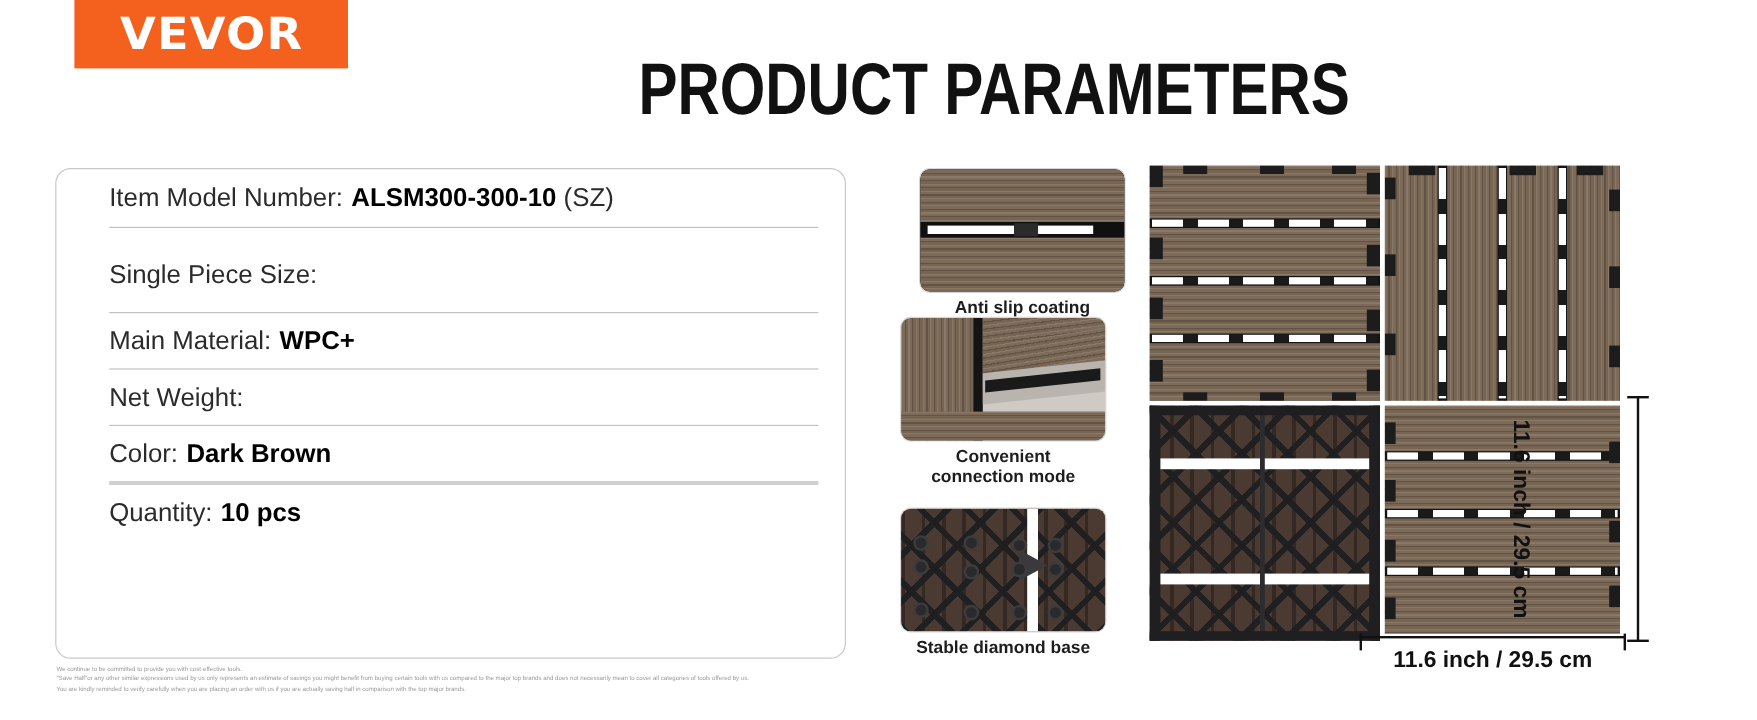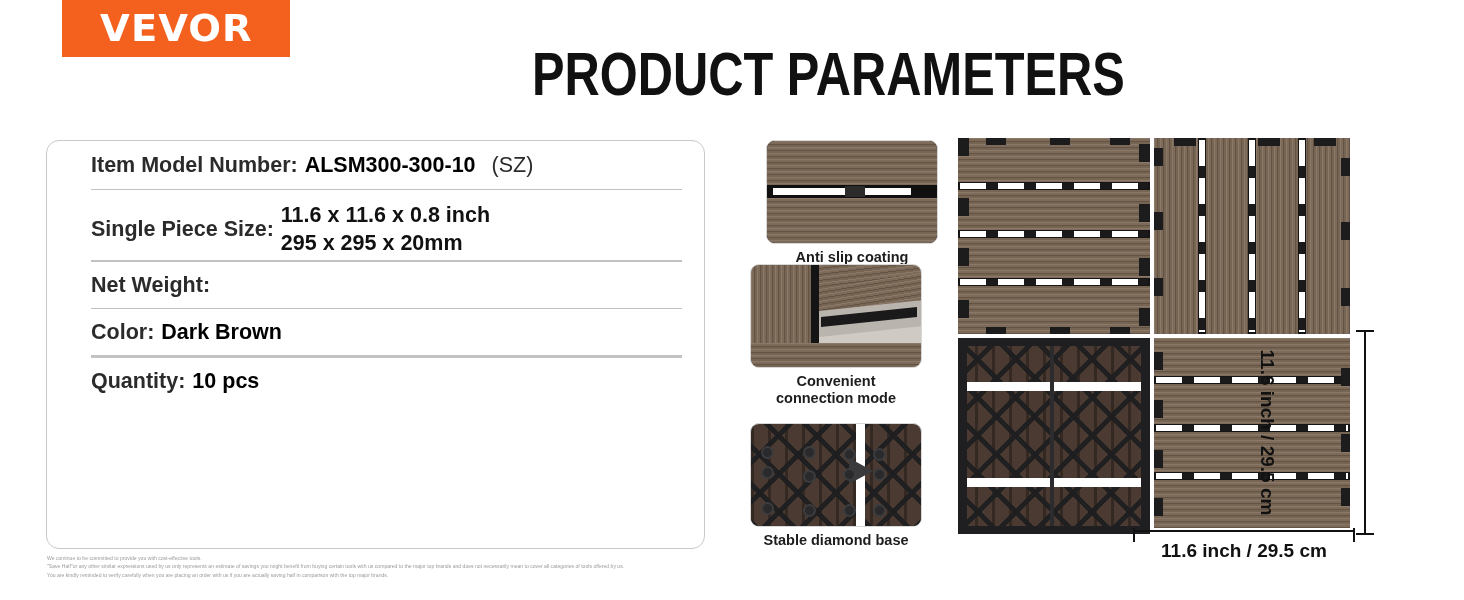--- a/index.html
+++ b/index.html
@@ -34,23 +34,23 @@
     position:absolute;left:46px;top:140px;width:659px;height:409px;
     border:1.6px solid #c9c9c9;border-radius:13px;box-sizing:border-box;
     background:#ffffff;
   }
   .spec-rows{padding:0 0 0 0;}
   .spec-row{
     position:relative;box-sizing:border-box;
     padding:0 28px 0 44px;display:flex;align-items:flex-start;
     font-size:21.5px;color:#2b2b2b;
   }
-  .spec-row .lbl{font-weight:bold;white-space:nowrap;}
+  .spec-row .lbl{font-weight:normal;white-space:nowrap;}
   .spec-row .val{font-weight:bold;color:#000000;margin-left:7px;}
-  .spec-row .suffix{font-weight:normal;color:#2b2b2b;margin-left:16px;}
+  .spec-row .suffix{font-weight:normal;color:#2b2b2b;margin-left:6px;}
   .spec-sep{
     height:0;border-top:1.4px solid #c2c2c2;margin:0 22px 0 44px;
   }
   .sup{font-size:0.66em;vertical-align:super;line-height:0;}
 
   .row-h{height:46px;align-items:center;}
   .row-size{height:70px;flex-direction:row;align-items:center;padding-top:9px;}
   .size-vals{display:flex;flex-direction:column;line-height:1.28;font-weight:bold;color:#111111;margin-left:7px;}
 
   
@@ -160,27 +160,27 @@
 
     <div class="spec-row row-h" style="height:48px;">
       <span class="lbl">Item Model Number:</span>
       <span class="val">ALSM300-300-10</span>
       <span class="suffix">(SZ)</span>
     </div>
     <div class="spec-sep"></div>
 
     <div class="spec-row row-size">
       <span class="lbl">Single Piece Size:</span>
-      <span class="size-vals">
-        <span>11.6 x 11.6 x 0.8 inch</span>
-        <span>295 x 295 x 20mm</span>
-      </span>
-    </div>
-    <div class="spec-sep"></div>
-
+    </div>
+    <div class="spec-sep"></div>
+
+    <div class="spec-row row-h">
+      <span class="lbl">Main Material:</span>
+      <span class="val">WPC+</span>
+    </div>
     <div class="spec-sep"></div>
 
     <div class="spec-row row-h">
       <span class="lbl">Net Weight:</span>
     </div>
     <div class="spec-sep"></div>
 
     <div class="spec-row row-h">
       <span class="lbl">Color:</span>
       <span class="val">Dark Brown</span>

